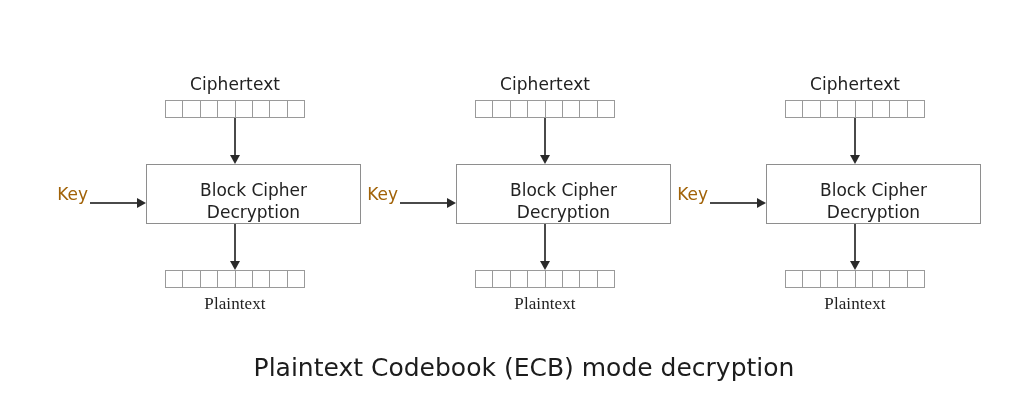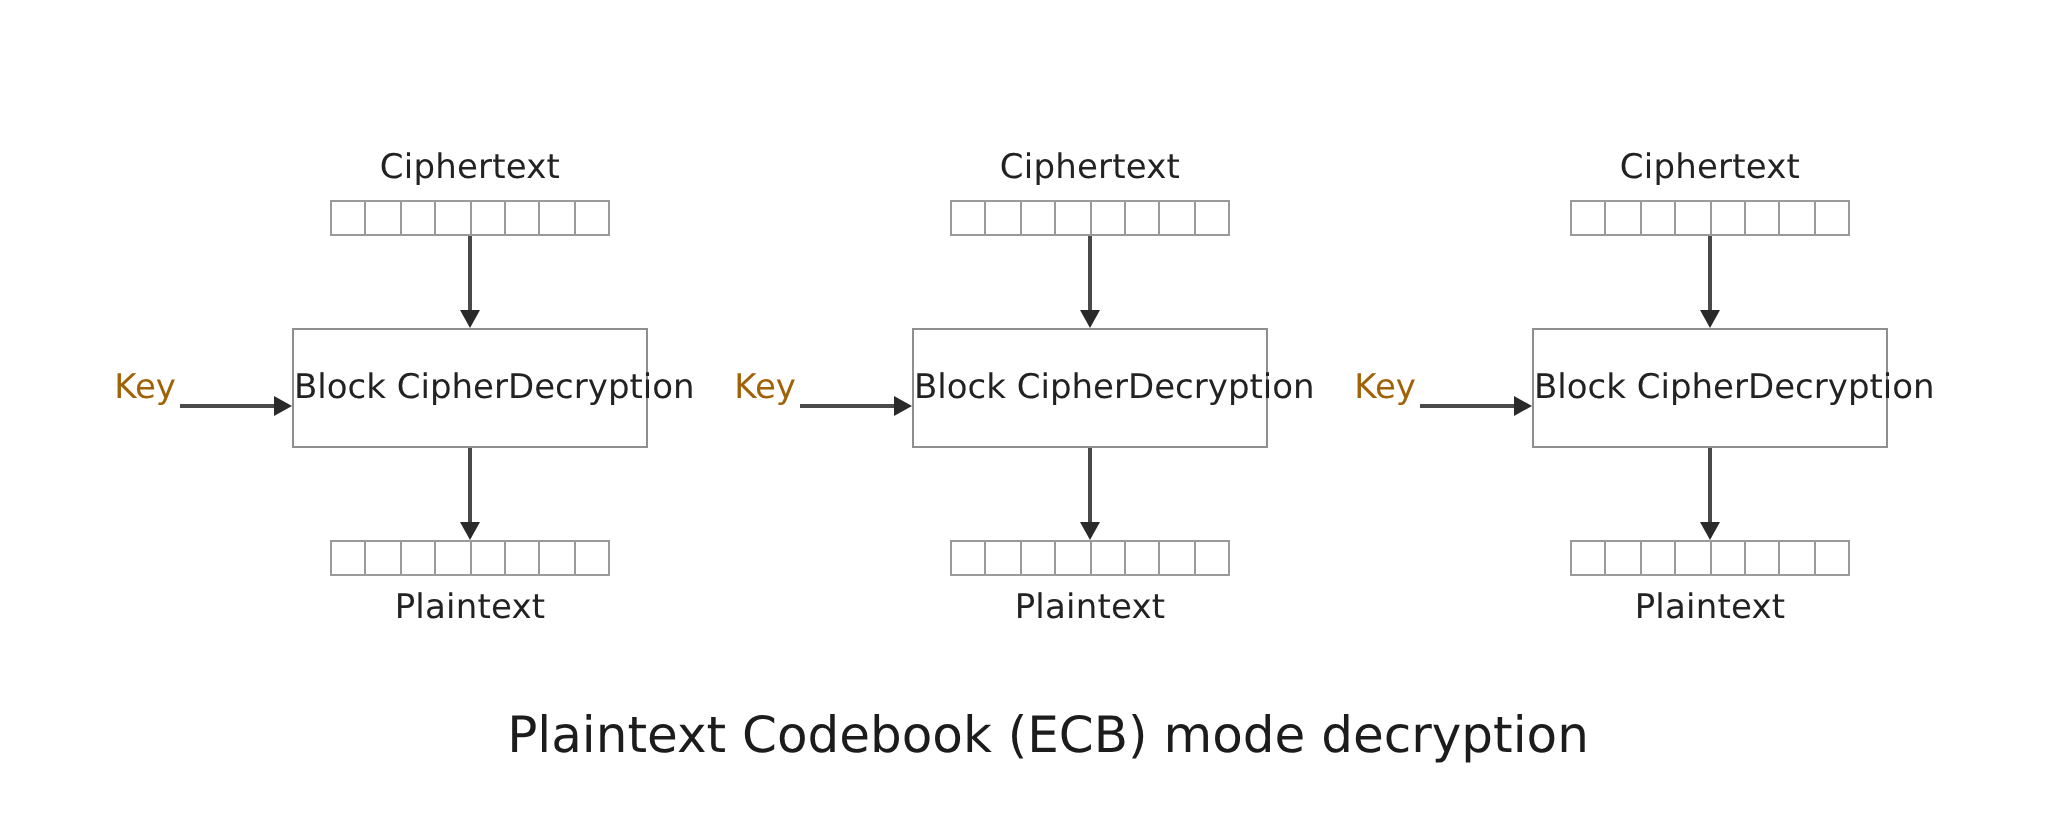--- a/index.html
+++ b/index.html
@@ -38,21 +38,21 @@
     position: absolute;
     width: 100%;
     text-align: center;
     font-size: 17px;
     line-height: 20px;
     letter-spacing: 0.1px;
     color: #222222;
     white-space: nowrap;
   }
   .lbl-ciphertext { top: 62px; left: 0; }
-  .lbl-plaintext  { top: 282px; left: 0; }
+  .lbl-plaintext  { top: 282px; left: 0; font-family: Liberation Serif, serif; }
 
   
   .bar {
     position: absolute;
     left: 85px;
     width: 140px;
     height: 18px;
     display: flex;
     border: 1px solid #9a9a9a;
     box-sizing: border-box;
@@ -94,29 +94,29 @@
   .varrow-top    .head  { top: 37px; }
   .varrow-bottom { top: 212px; height: 46px; }
   .varrow-bottom .shaft { height: 38px; }
   .varrow-bottom .head  { top: 37px; }
 
   
   .cipher-box {
     position: absolute;
     left: 66px;
     top: 152px;
-    width: 178px;
+    width: 215px;
     height: 60px;
     border: 1px solid #8e8e8e;
     box-sizing: border-box;
     background: #ffffff;
     display: flex;
-    flex-direction: row;
+    flex-direction: column;
     align-items: center;
-    justify-content: space-between;
+    justify-content: flex-end;
   }
   .cipher-box .line {
     font-size: 17px;
     line-height: 22px;
     color: #222222;
     white-space: nowrap;
   }
 
   
   .key-label {

